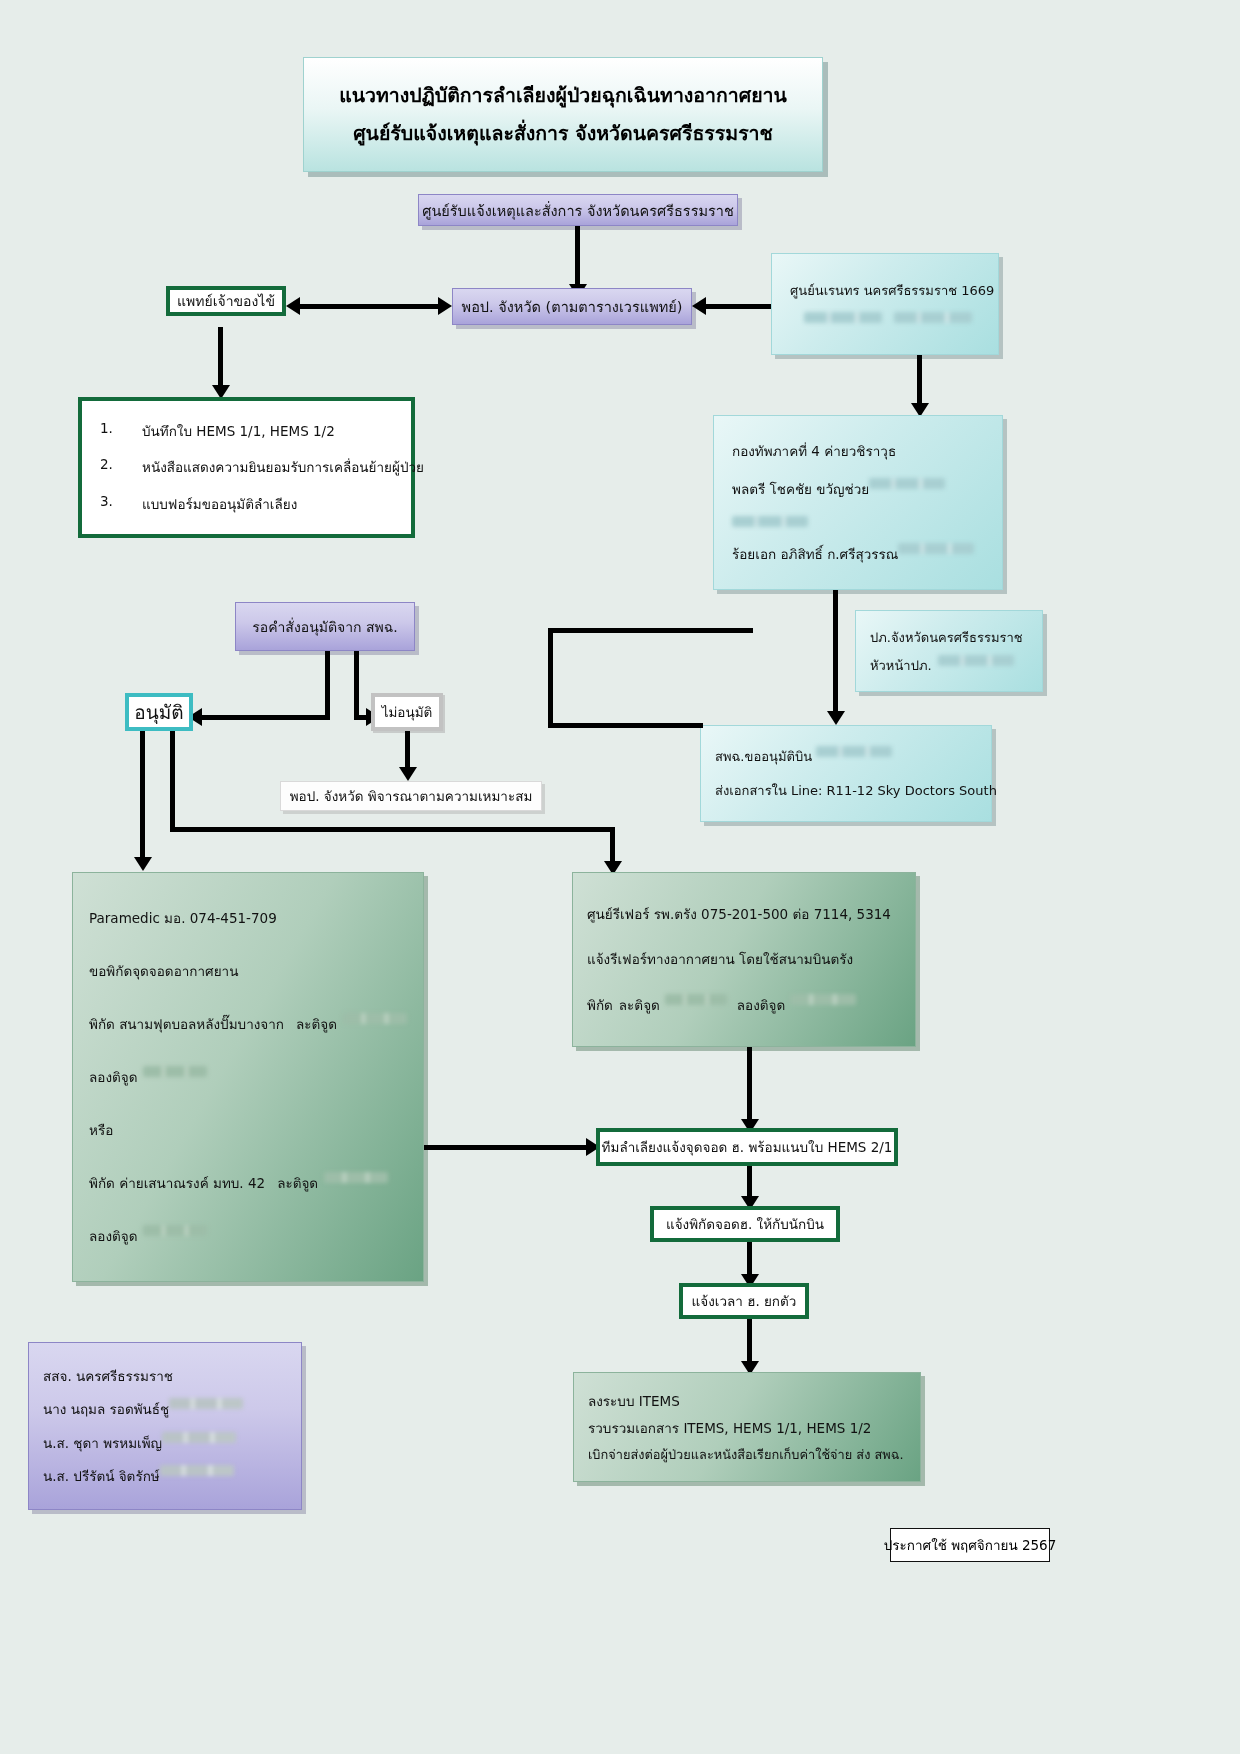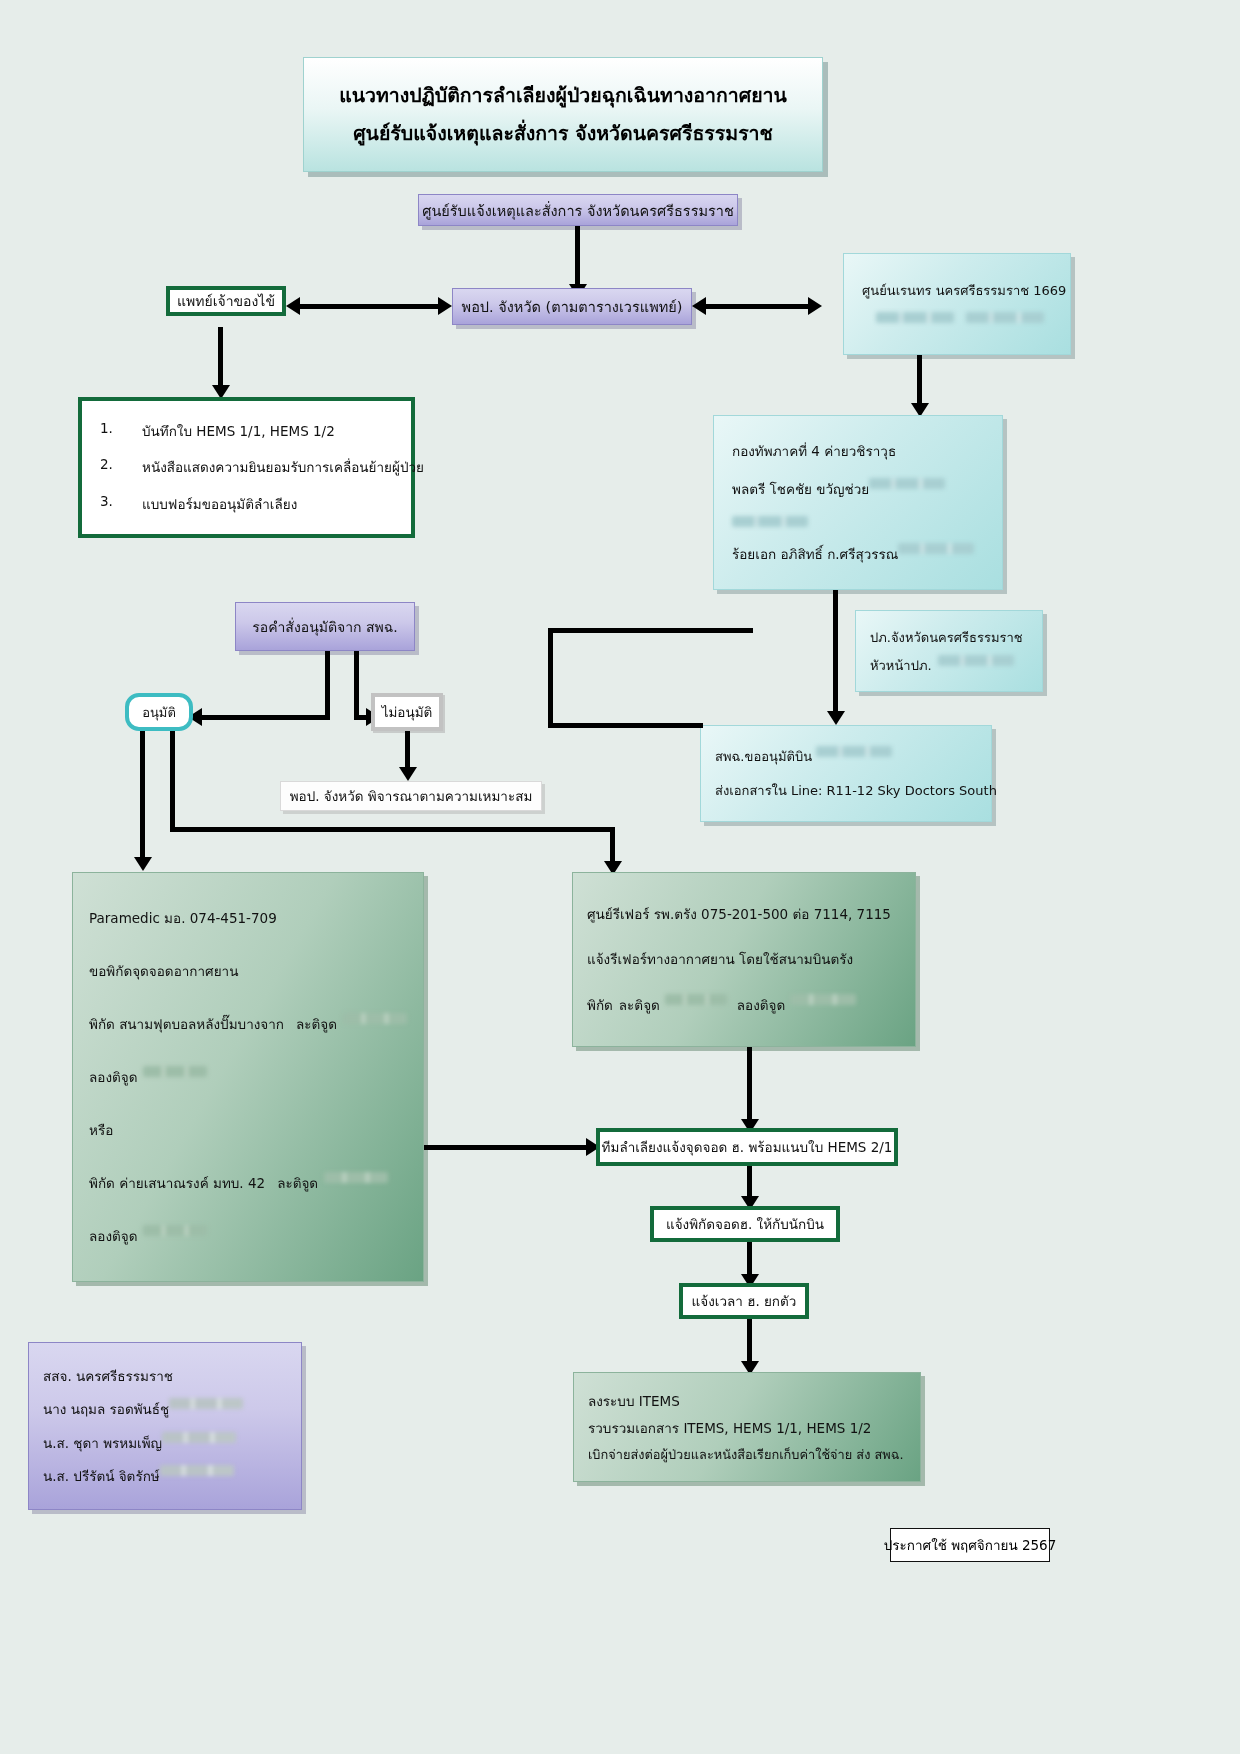--- a/index.html
+++ b/index.html
@@ -108,21 +108,21 @@
   </div>
 
   <div class="ln-h" style="left:296px;top:304px;width:146px;"></div>
   <div class="arw left" style="left:286px;top:297px;"></div>
   <div class="arw right" style="left:438px;top:297px;"></div>
 
   <div class="ln-h" style="left:702px;top:304px;width:110px;"></div>
   <div class="arw left" style="left:692px;top:297px;"></div>
   <div class="arw right" style="left:808px;top:297px;"></div>
 
-  <div class="node teal l" style="left:843px;top:253px;width:228px;height:102px;padding:14px 18px;font-size:13px;line-height:2.0;">
+  <div class="node teal l" style="left:771px;top:253px;width:228px;height:102px;padding:14px 18px;font-size:13px;line-height:2.0;">
     <span class="ln">ศูนย์นเรนทร นครศรีธรรมราช 1669</span>
     <span class="ln" style="padding-left:14px;">
       <span class="redact t" style="width:78px;height:11px;">XXX-XXX-XXXX</span>
       <span class="redact t" style="width:78px;height:11px;margin-left:8px;">XXX-XXX-XXXX</span>
     </span>
   </div>
 
   <div class="ln-v" style="left:218px;top:327px;height:62px;"></div>
   <div class="arw down" style="left:212px;top:385px;"></div>
 
@@ -188,21 +188,21 @@
   </div>
 
   <div class="ln-v" style="left:325px;top:651px;height:69px;"></div>
   <div class="ln-h" style="left:198px;top:715px;width:130px;"></div>
   <div class="arw left" style="left:188px;top:708px;"></div>
 
   <div class="ln-v" style="left:354px;top:651px;height:69px;"></div>
   <div class="ln-h" style="left:354px;top:715px;width:14px;"></div>
   <div class="arw right" style="left:366px;top:708px;"></div>
 
-  <div class="node wteal c" style="left:125px;top:693px;width:68px;height:38px;font-size:13px;border-radius:14px;">
+  <div class="node wteal c" style="left:125px;top:693px;width:68px;height:38px;font-size:19px;">
     <span class="ln">อนุมัติ</span>
   </div>
 
   <div class="node wgrey c" style="left:371px;top:693px;width:72px;height:38px;font-size:13.5px;">
     <span class="ln">ไม่อนุมัติ</span>
   </div>
 
   <div class="ln-v" style="left:405px;top:731px;height:40px;"></div>
   <div class="arw down" style="left:399px;top:767px;"></div>
 
@@ -236,21 +236,21 @@
       <span style="margin-left:12px;">ละติจูด</span>
       <span class="redact g" style="width:64px;height:11px;margin-left:6px;">X.XXXXXX</span>
     </span>
     <span class="row" style="justify-content:flex-end;">
       <span>ลองติจูด</span>
       <span class="redact g" style="width:64px;height:11px;margin-left:6px;">XXX.XXXXXX</span>
     </span>
   </div>
 
   <div class="node greenfill l" style="left:572px;top:872px;width:344px;height:175px;padding:18px 14px;font-size:13.5px;justify-content:space-around;">
-    <span class="ln">ศูนย์รีเฟอร์ รพ.ตรัง 075-201-500 ต่อ 7114, 7115</span>
+    <span class="ln">ศูนย์รีเฟอร์ รพ.ตรัง 075-201-500 ต่อ 7114, 5314</span>
     <span class="ln">แจ้งรีเฟอร์ทางอากาศยาน โดยใช้สนามบินตรัง</span>
     <span class="row">
       <span>พิกัด</span>
       <span style="margin-left:6px;">ละติจูด</span>
       <span class="redact g" style="width:62px;height:11px;margin-left:5px;">X.XXXXXX</span>
       <span style="margin-left:10px;">ลองติจูด</span>
       <span class="redact g" style="width:66px;height:11px;margin-left:5px;">XXX.XXXXX</span>
     </span>
   </div>
 

